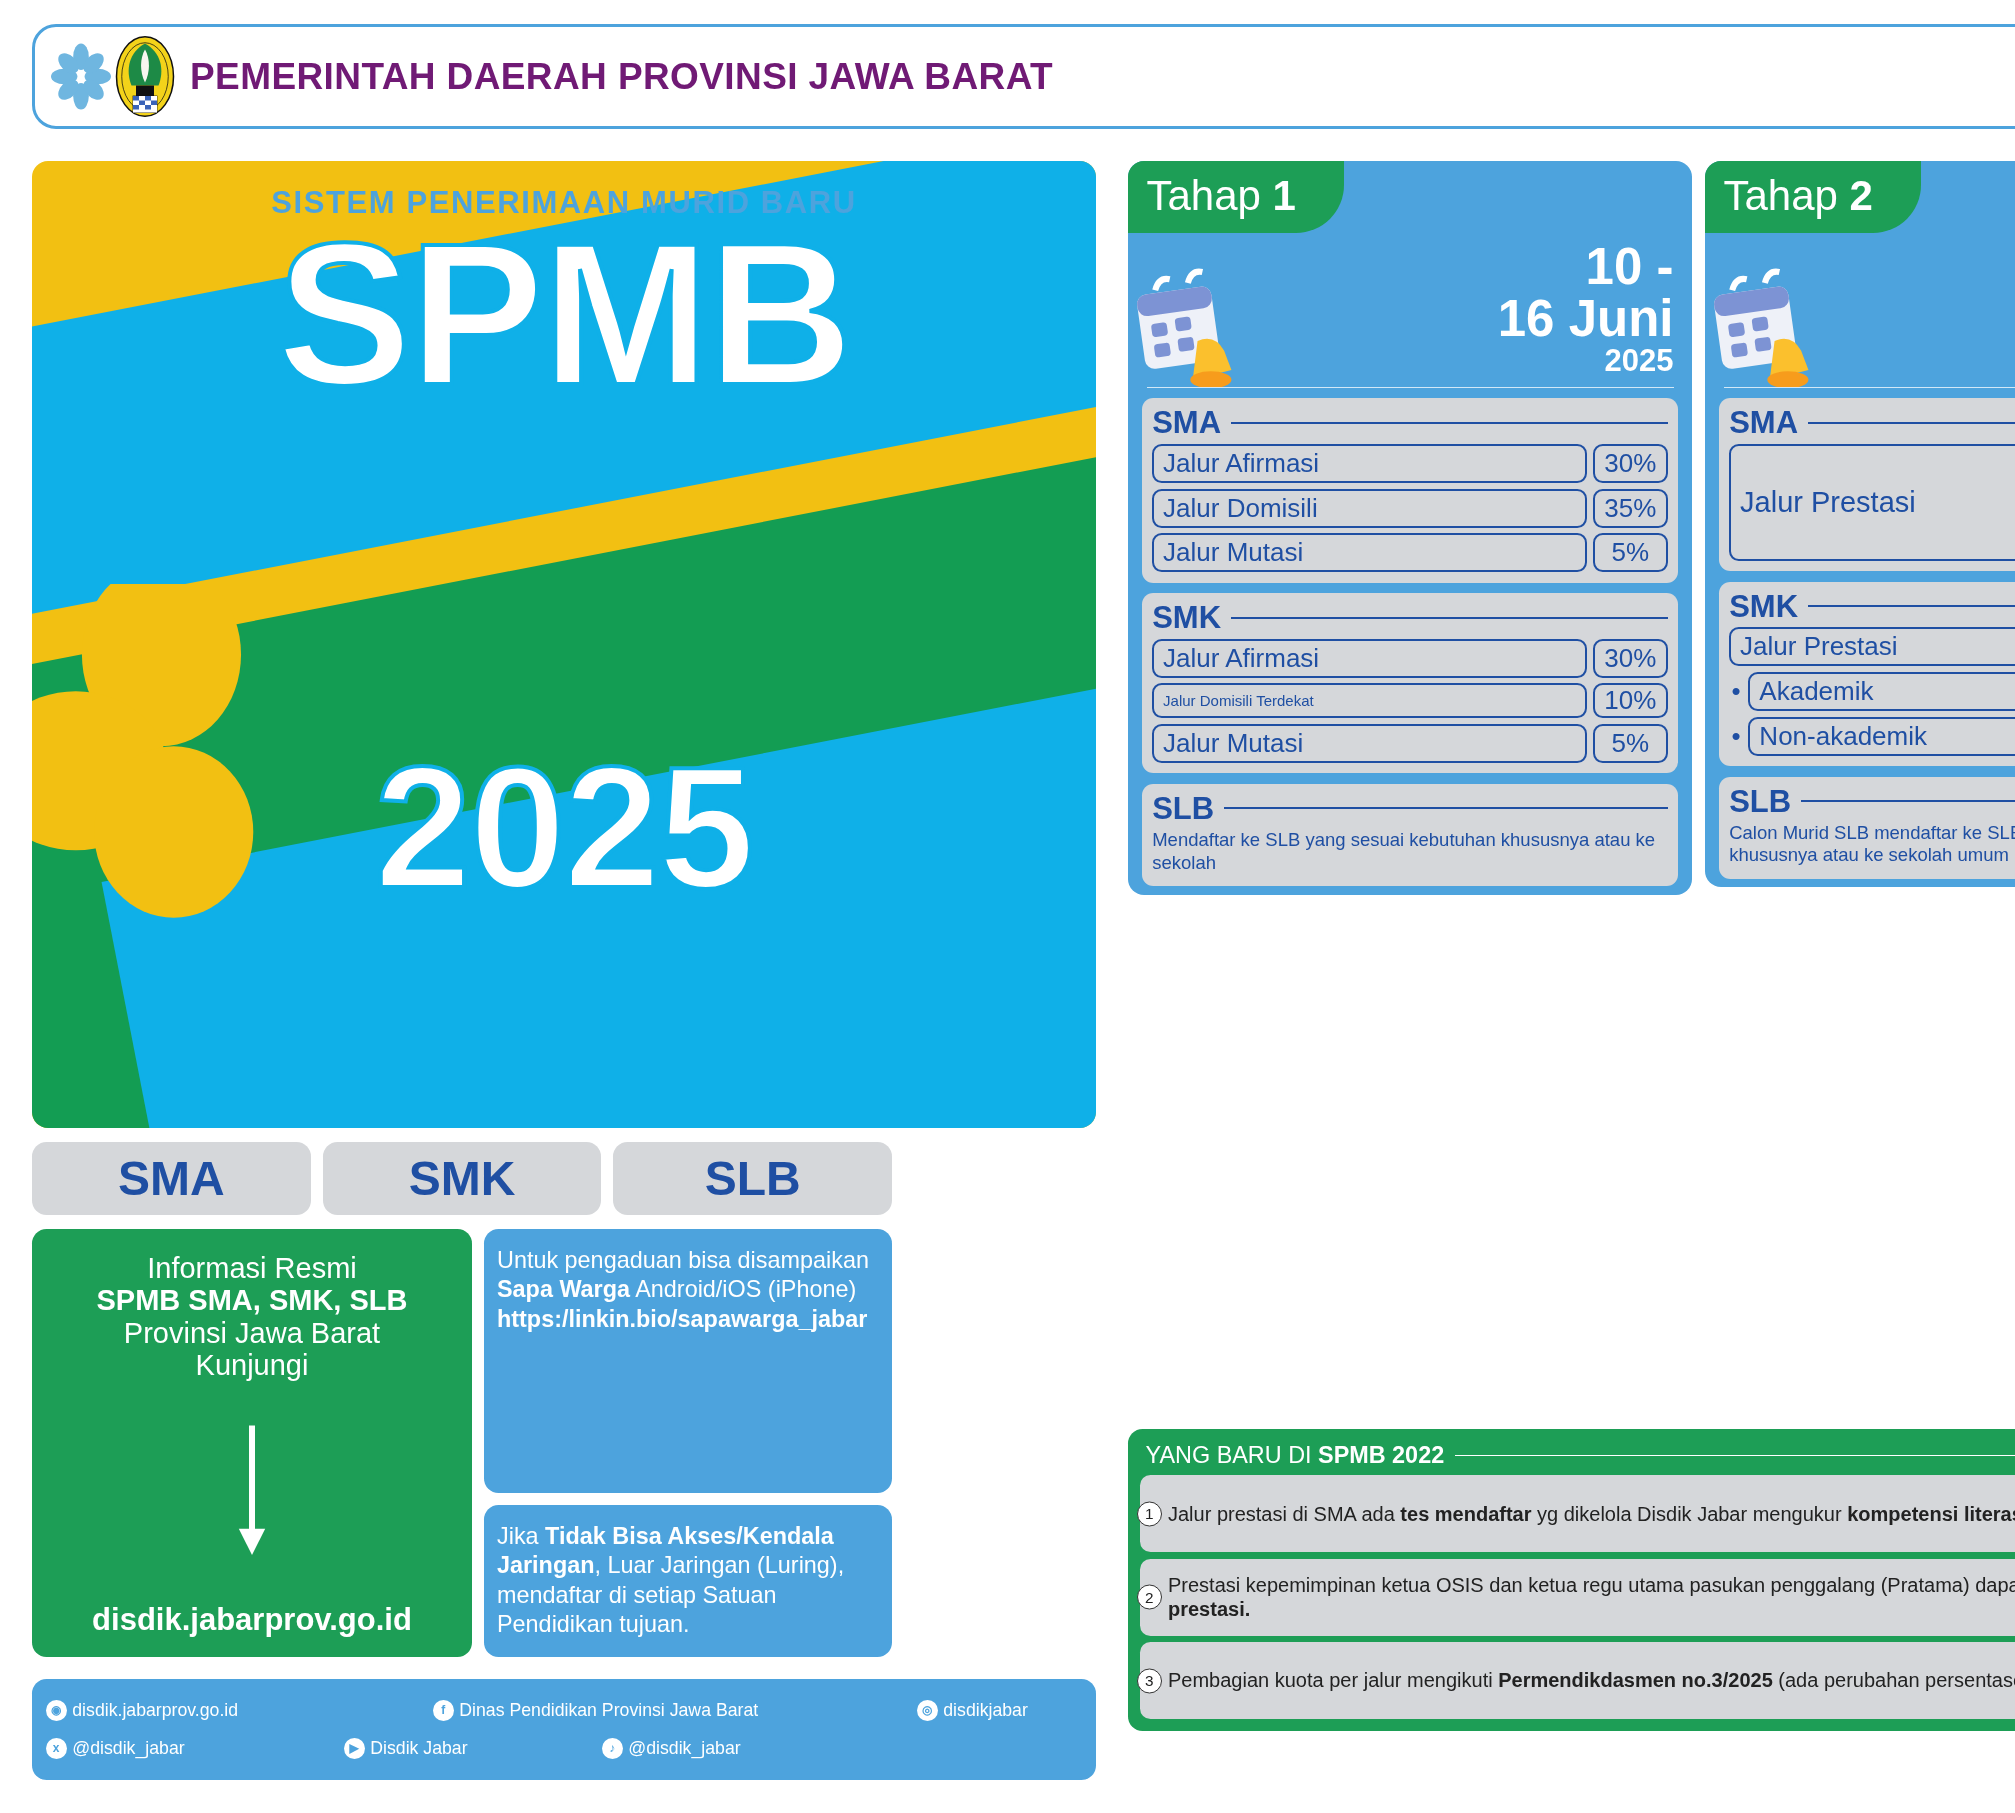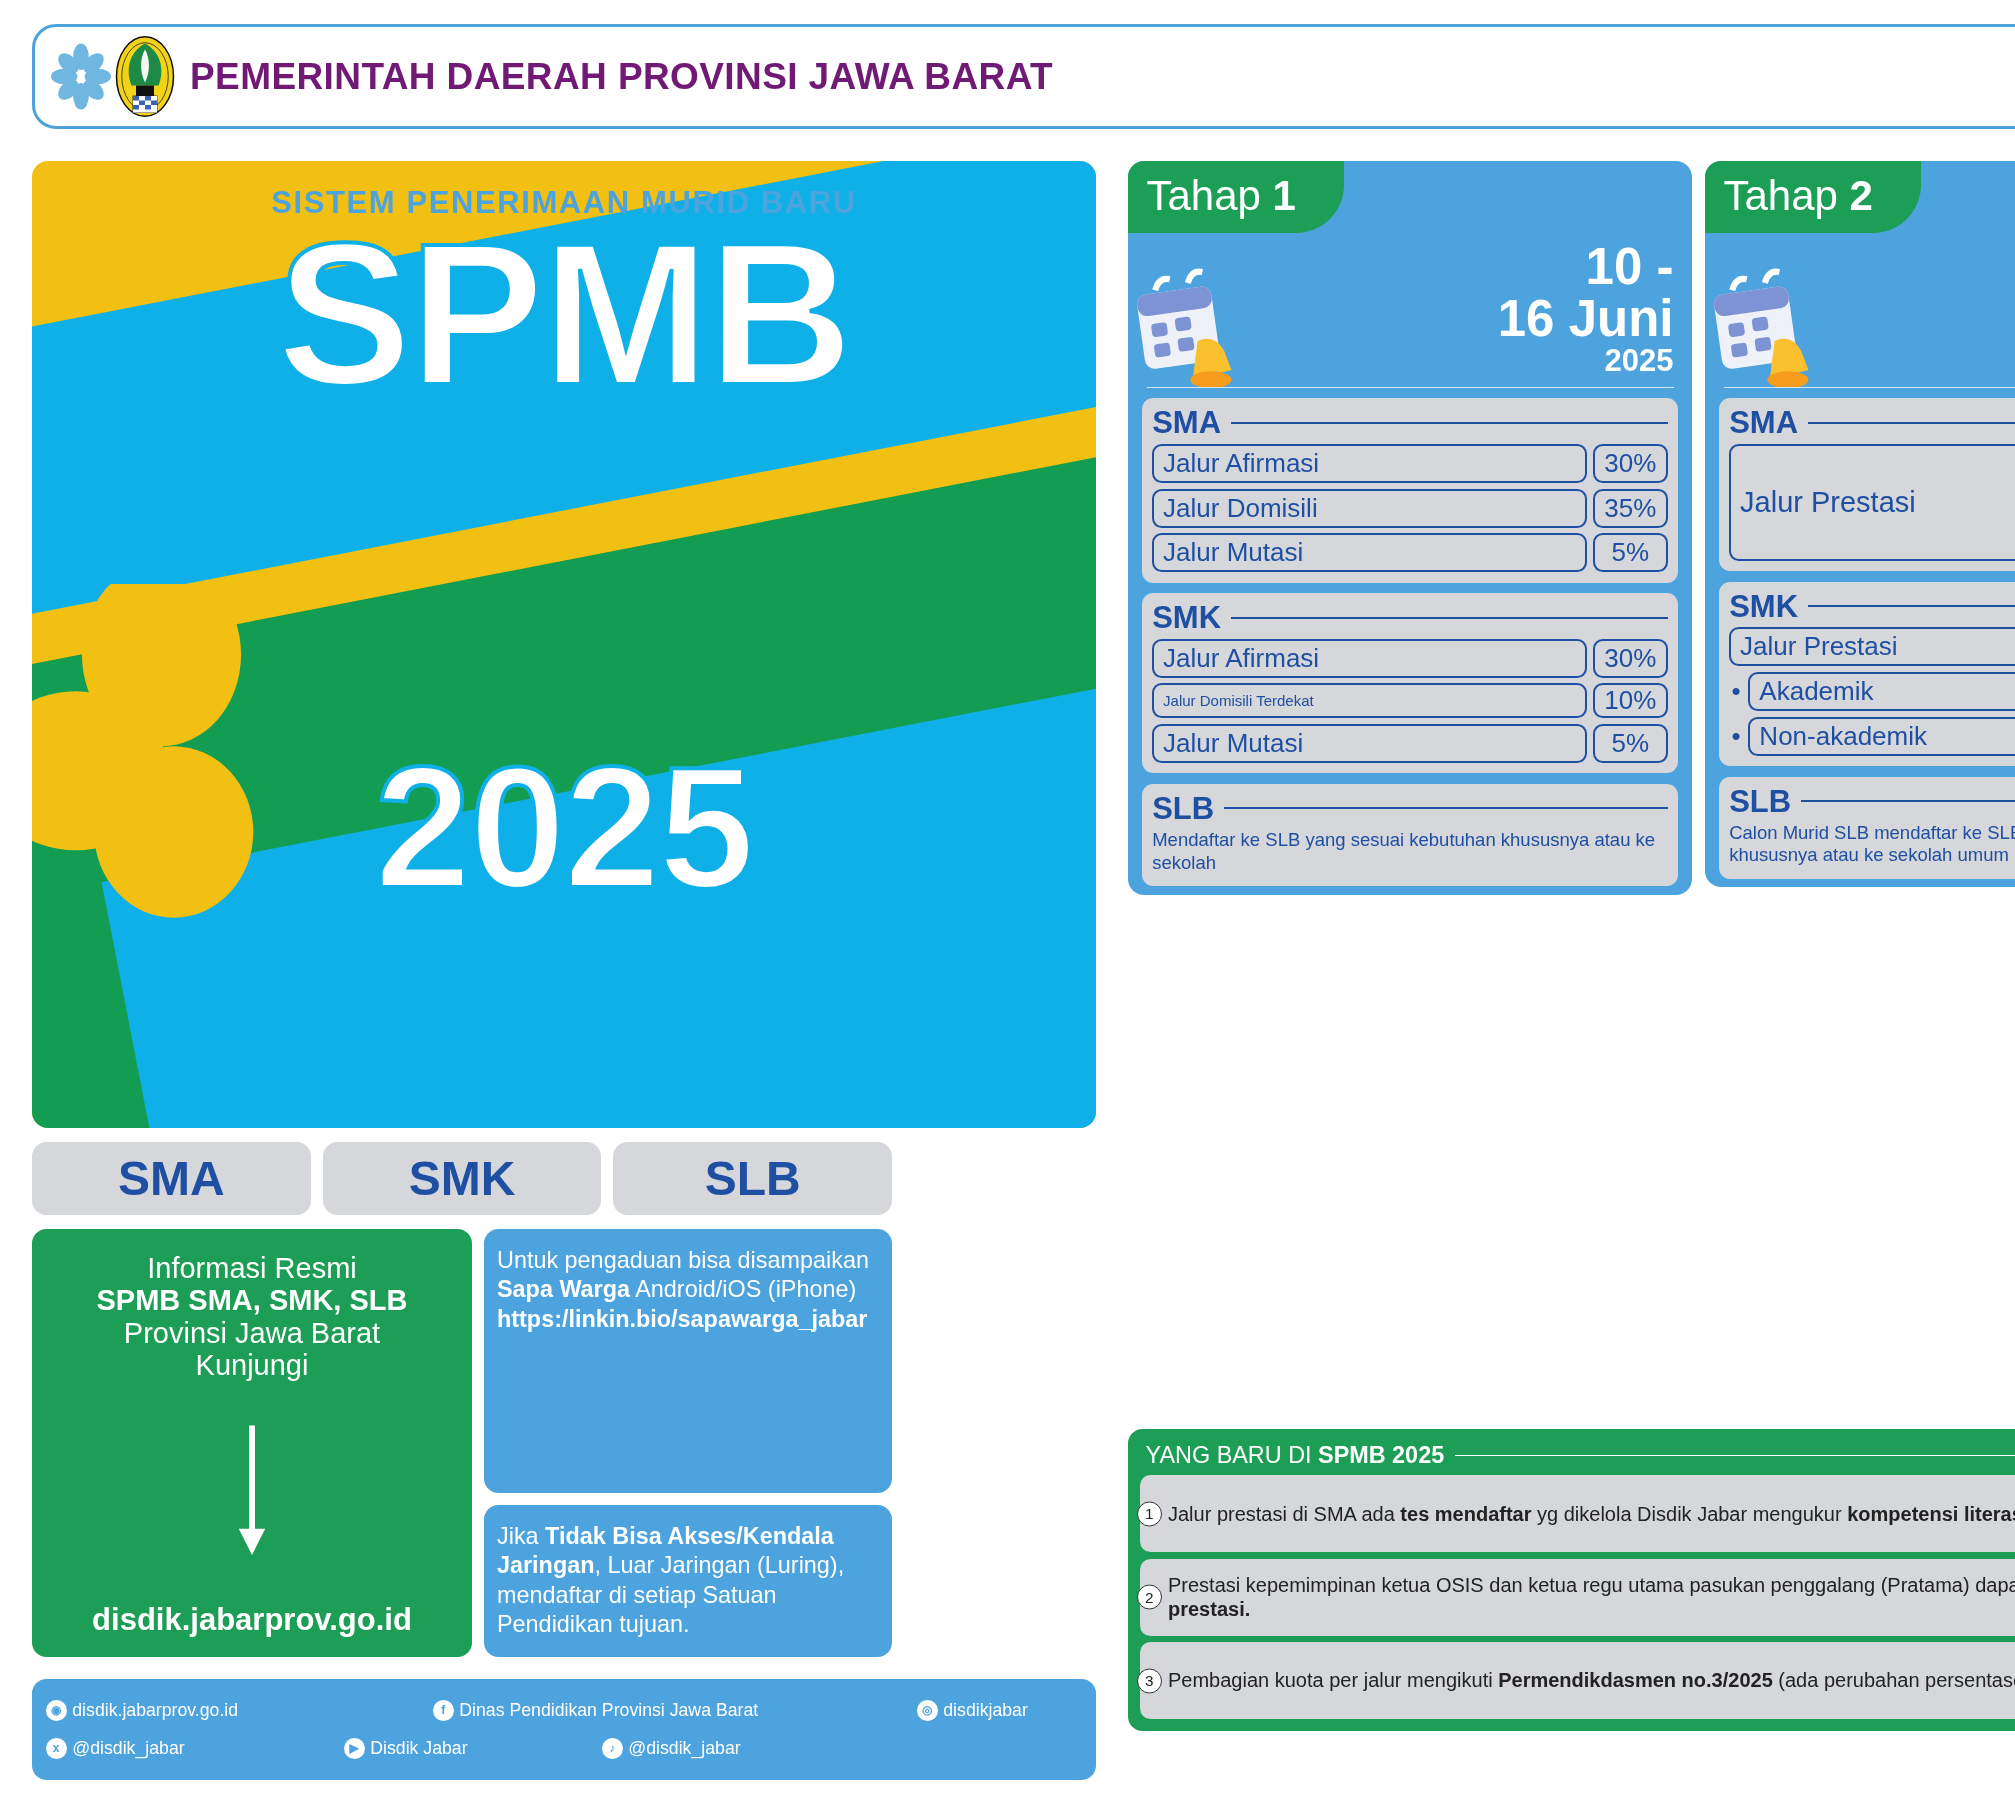--- a/index.html
+++ b/index.html
@@ -395,21 +395,21 @@
           <div class="grp-line"></div>
         </div>
         <div class="grp-note">Calon Murid SLB mendaftar ke SLB yang sesuai kebutuhan khususnya atau ke sekolah umum</div>
       </div>
     </div>
   </div>
 
   <div class="yangbaru">
     <div class="yb-head">
       <div class="yb-title">
-        <span>YANG BARU DI </span><b>SPMB 2025</b>
+        <span>YANG BARU DI </span><b>SPMB 2022</b>
       </div>
       <div class="yb-line"></div>
     </div>
 
     <div class="yb-item">
       <span class="yb-num">1</span>
       <div class="yb-txt">
         <span>Jalur prestasi di SMA ada </span><b>tes mendaftar</b><span> yg dikelola Disdik Jabar mengukur </span><b>kompetensi literasi dan numerasi.</b>
       </div>
     </div>

